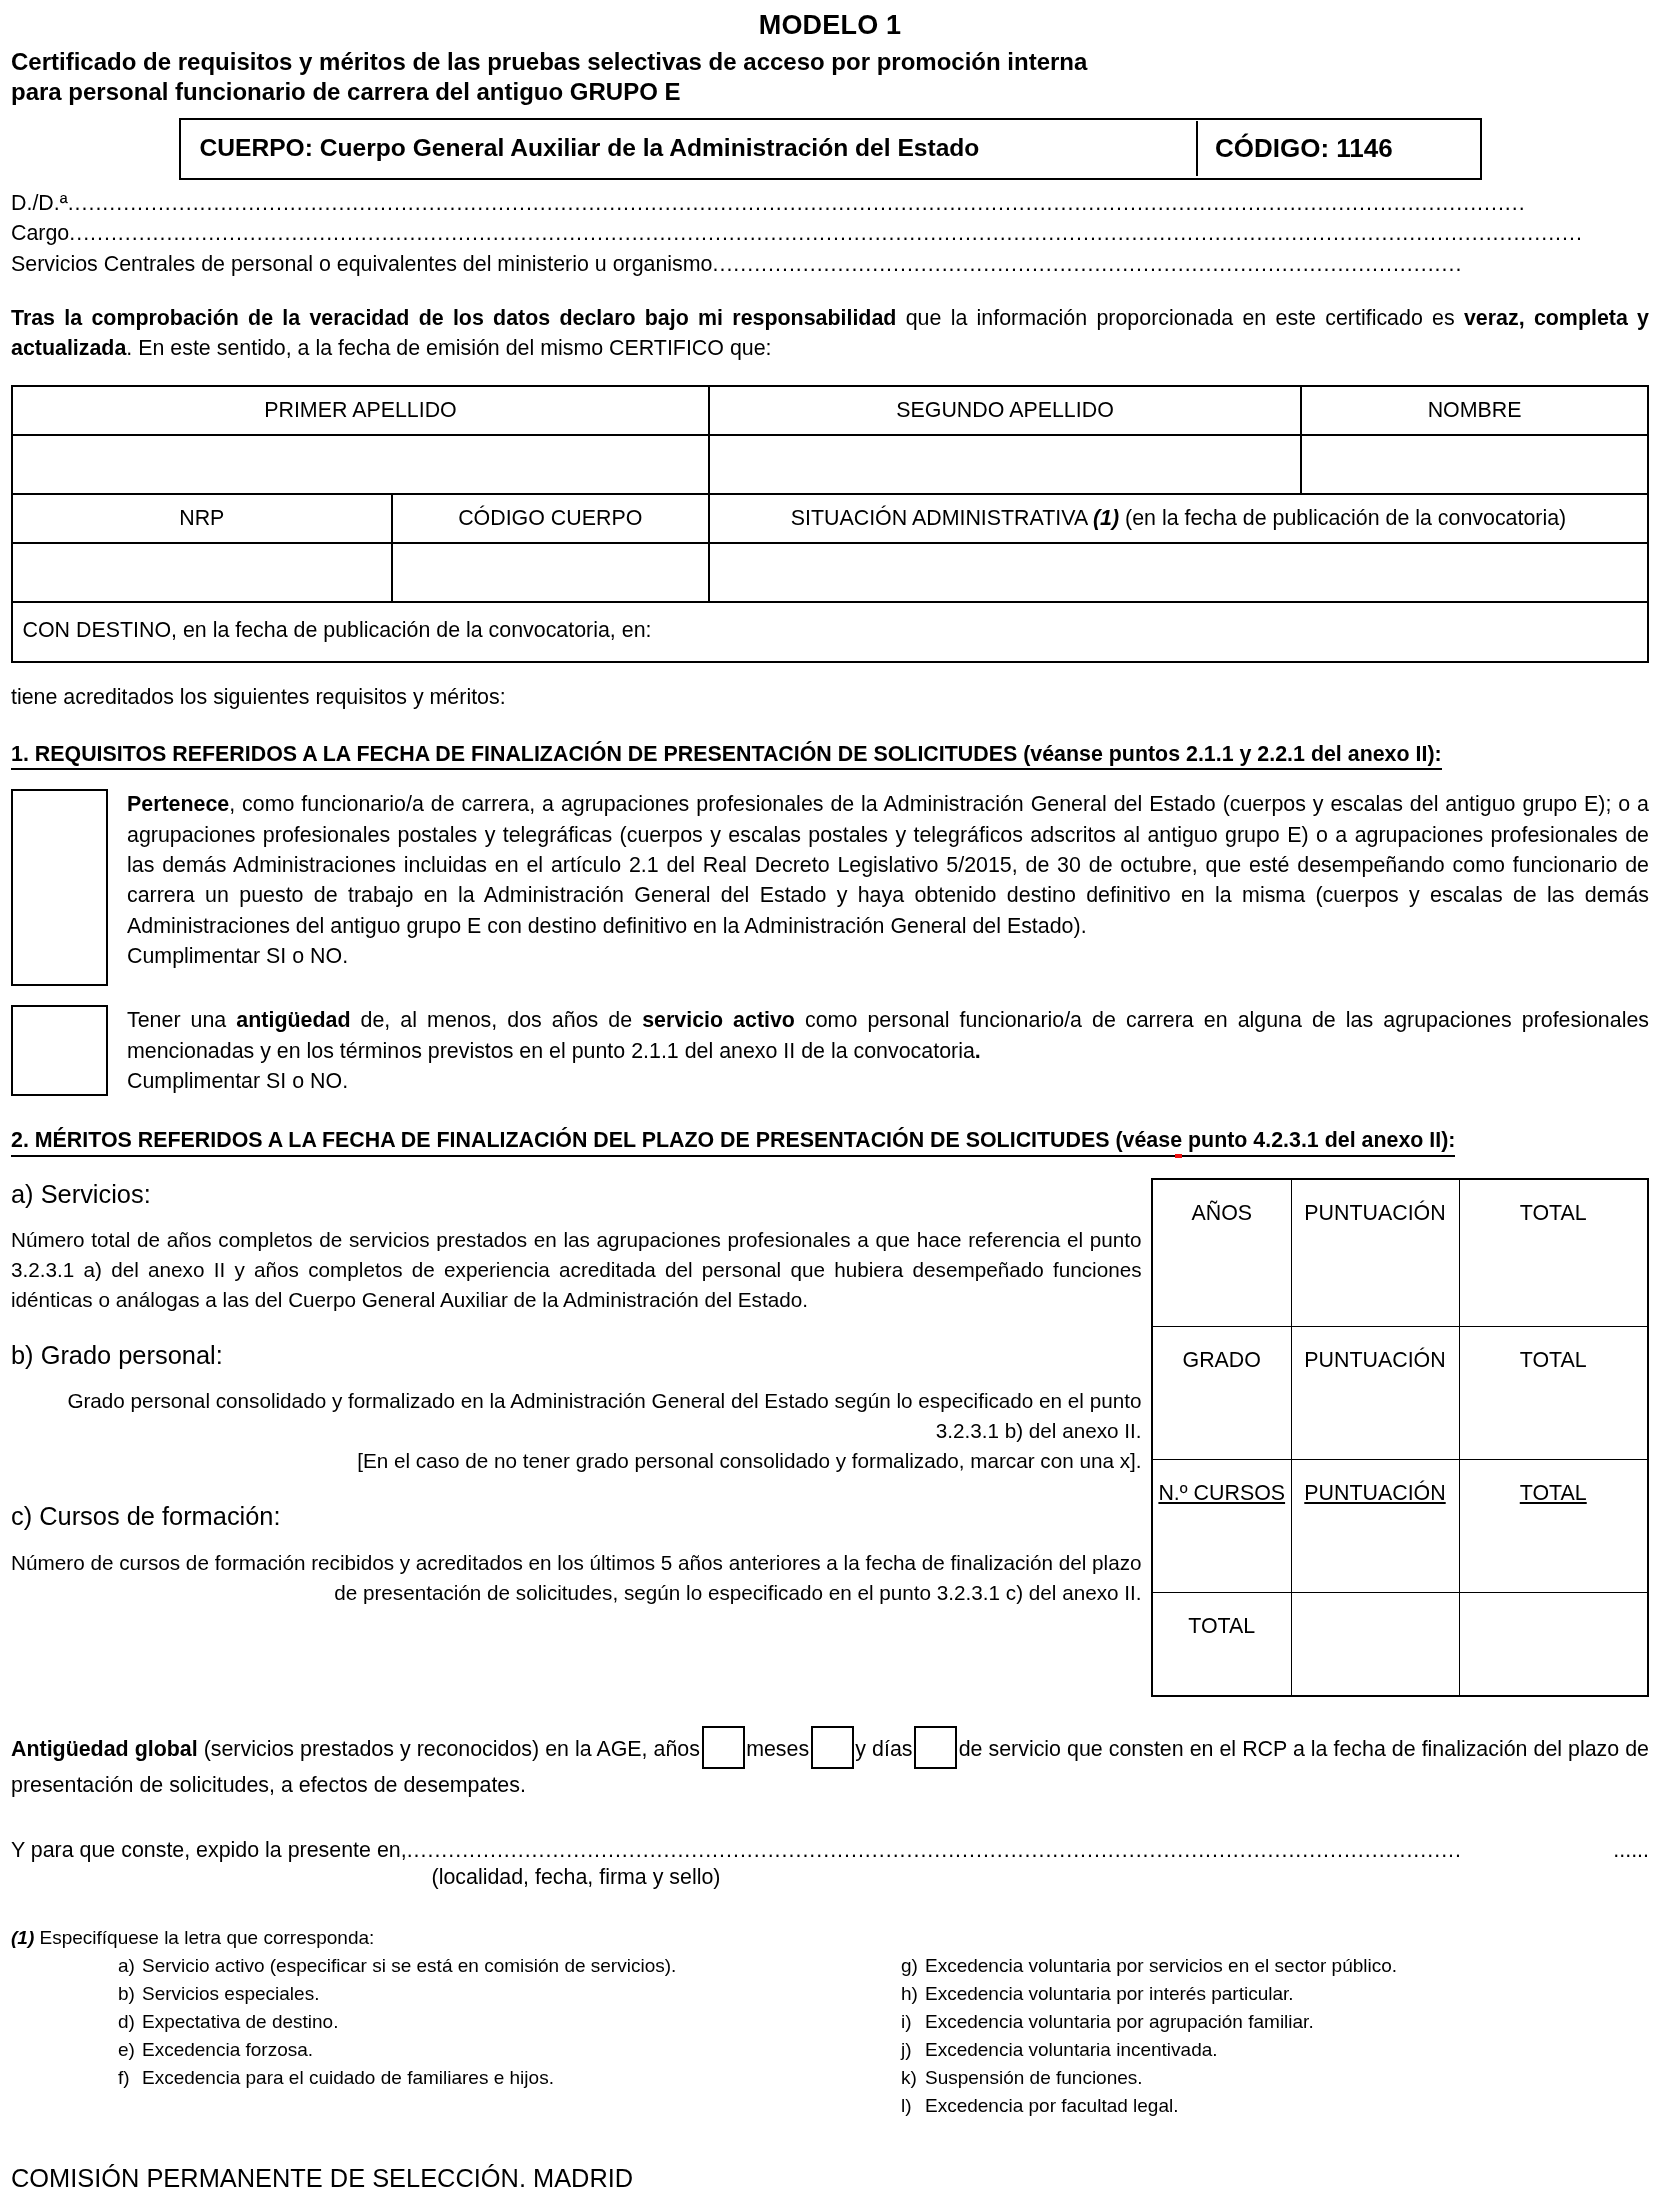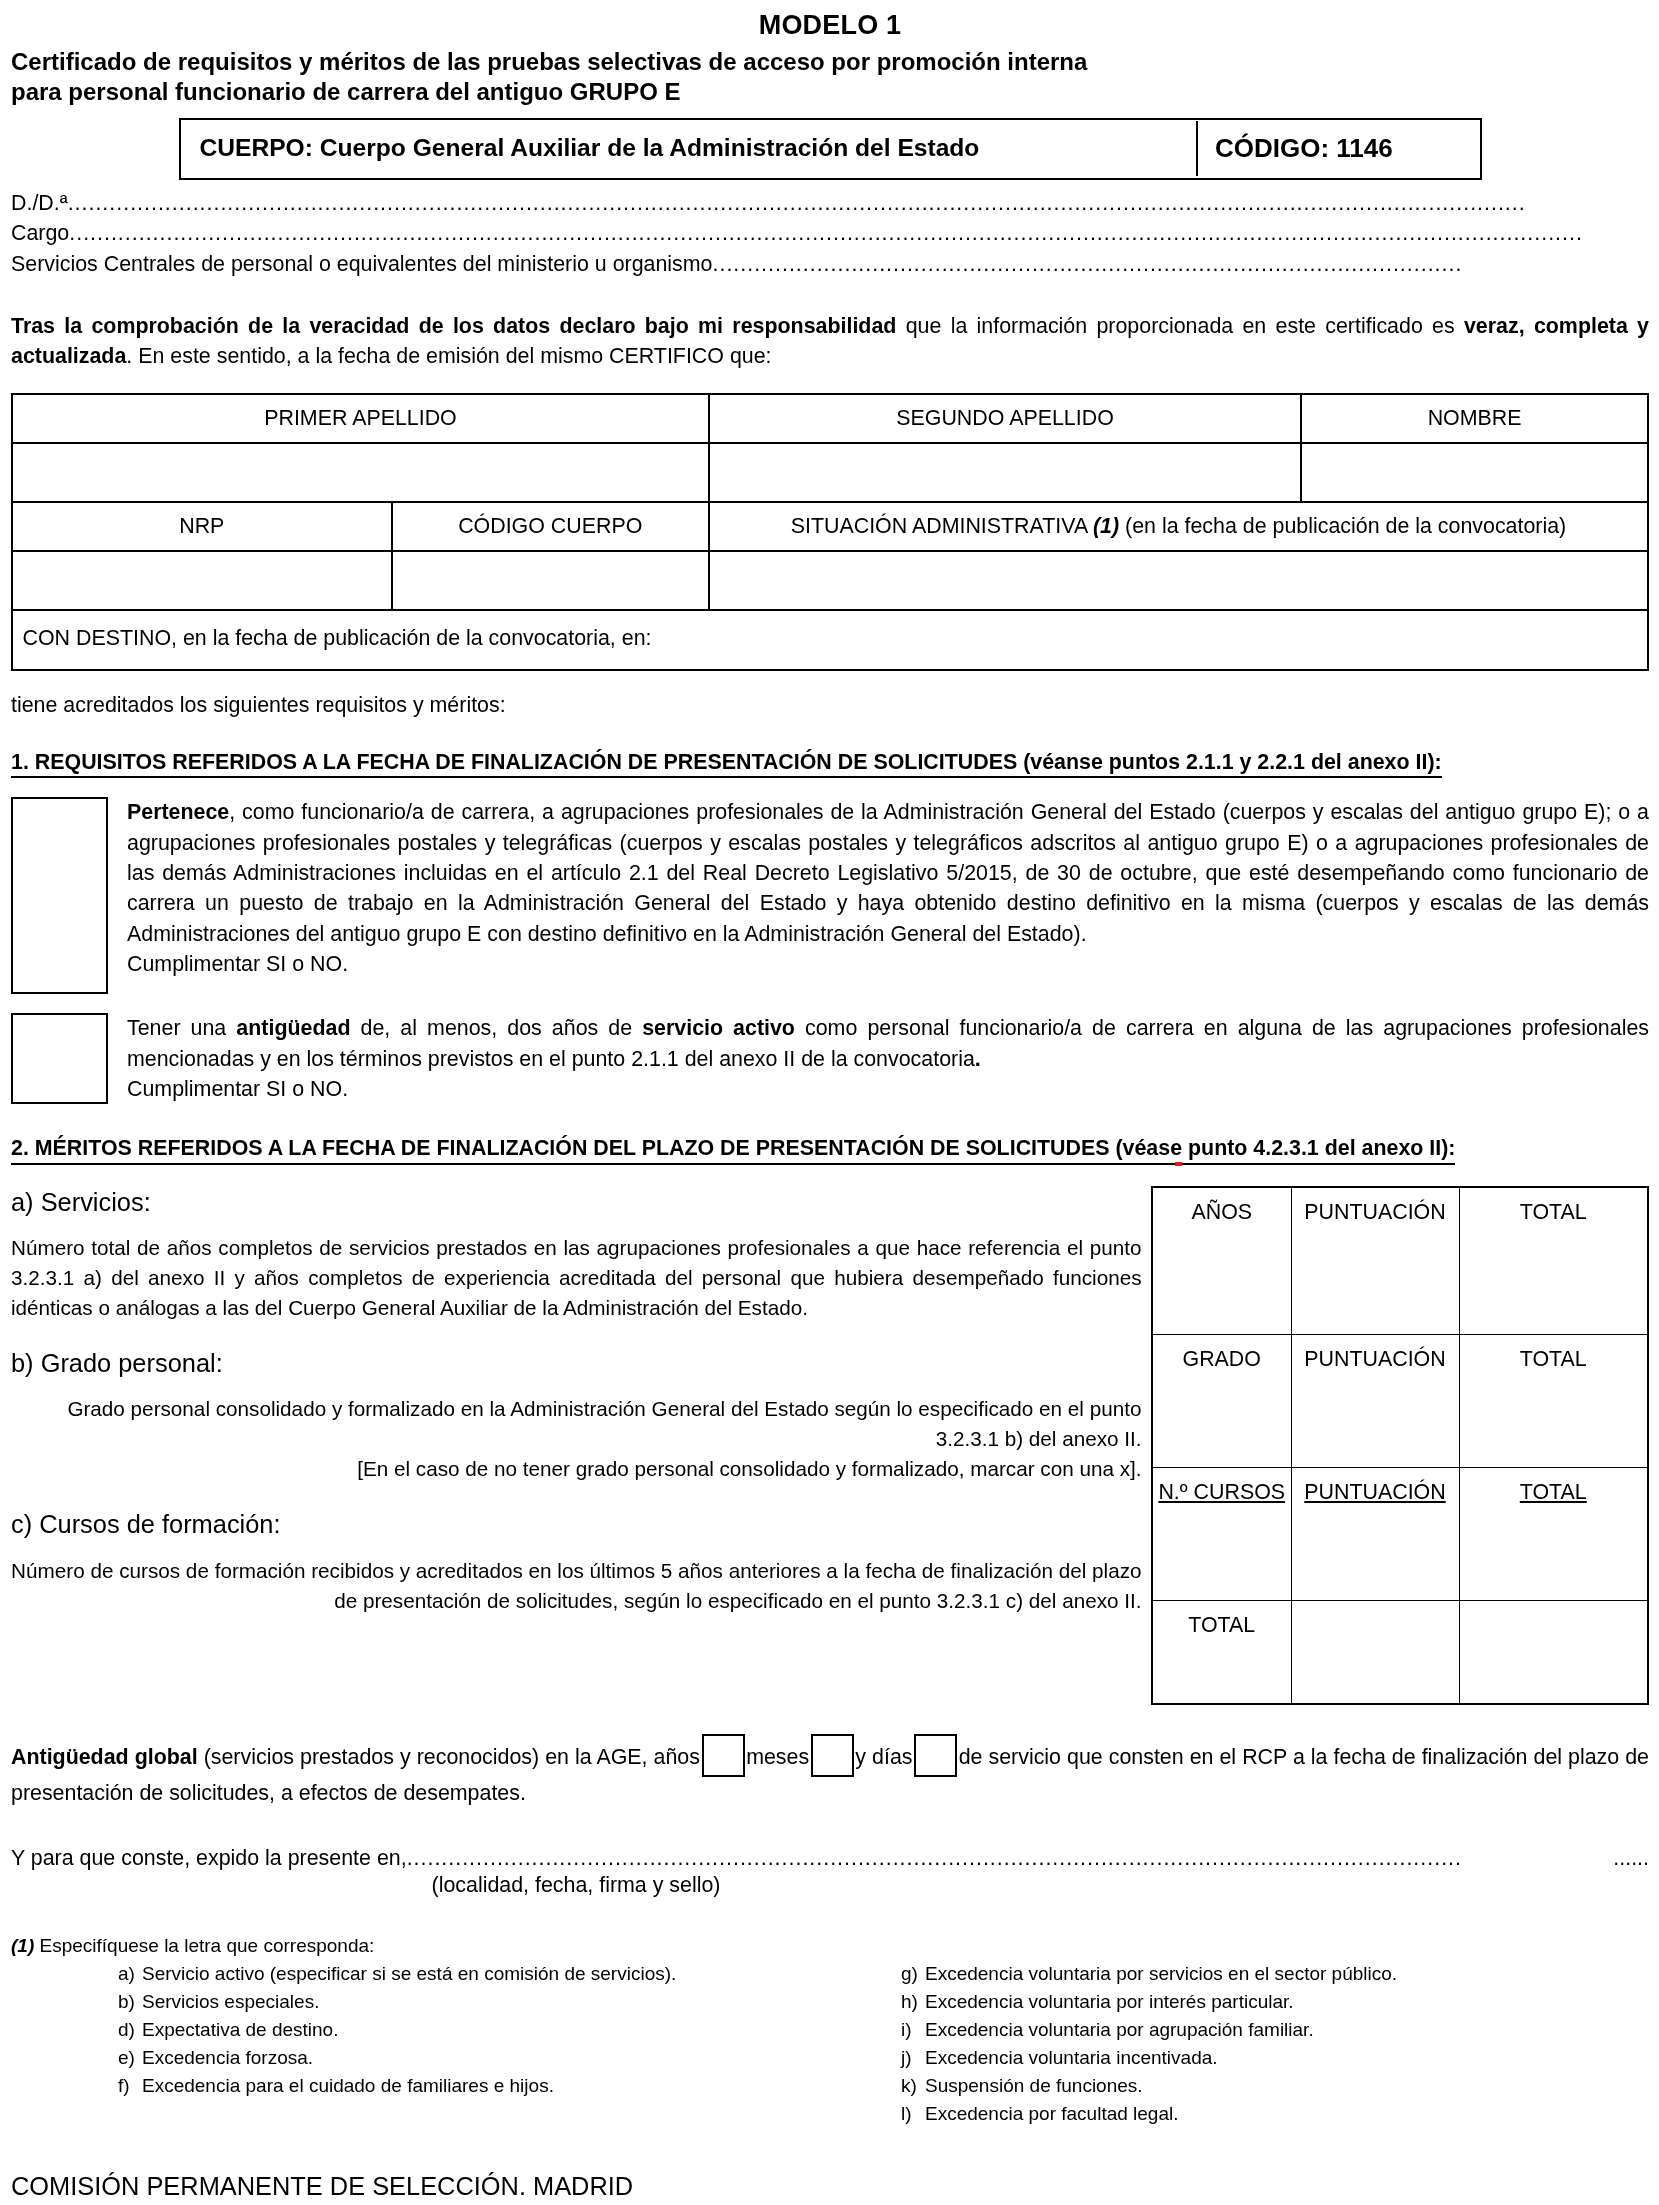--- a/index.html
+++ b/index.html
@@ -70,21 +70,21 @@
   .dotrow .dots {
     flex: 1 1 auto;
     overflow: hidden;
     white-space: nowrap;
     letter-spacing: 1px;
     font-size: 21.4px;
   }
 
   
   .declaration {
-    margin-top: 32px;
+    margin-top: 24px;
     font-size: 21.4px;
     line-height: 1.42;
     text-align: justify;
   }
   .declaration b { font-weight: bold; }
 
   
   .data-table {
     margin-top: 20.7px;
     width: 100%;
@@ -178,21 +178,21 @@
     width: 100%;
     border-collapse: collapse;
     table-layout: fixed;
     border: 2.4px solid #000;
   }
   .merits-table td {
     border: 1.6px solid #000;
     font-size: 21.4px;
     text-align: center;
     vertical-align: top;
-    padding-top: 12px;
+    padding-top: 21px;
   }
   .merits-table tr.r1 td { height: 148px; }
   .merits-table tr.r2 td { height: 133px; }
   .merits-table tr.r3 td { height: 133px; text-decoration: underline; }
   .merits-table tr.r4 td { height: 103px; }
   .mt-c1 { width: 139px; }
   .mt-c2 { width: 168px; }
   .mt-c3 { width: 189px; }
 
   

